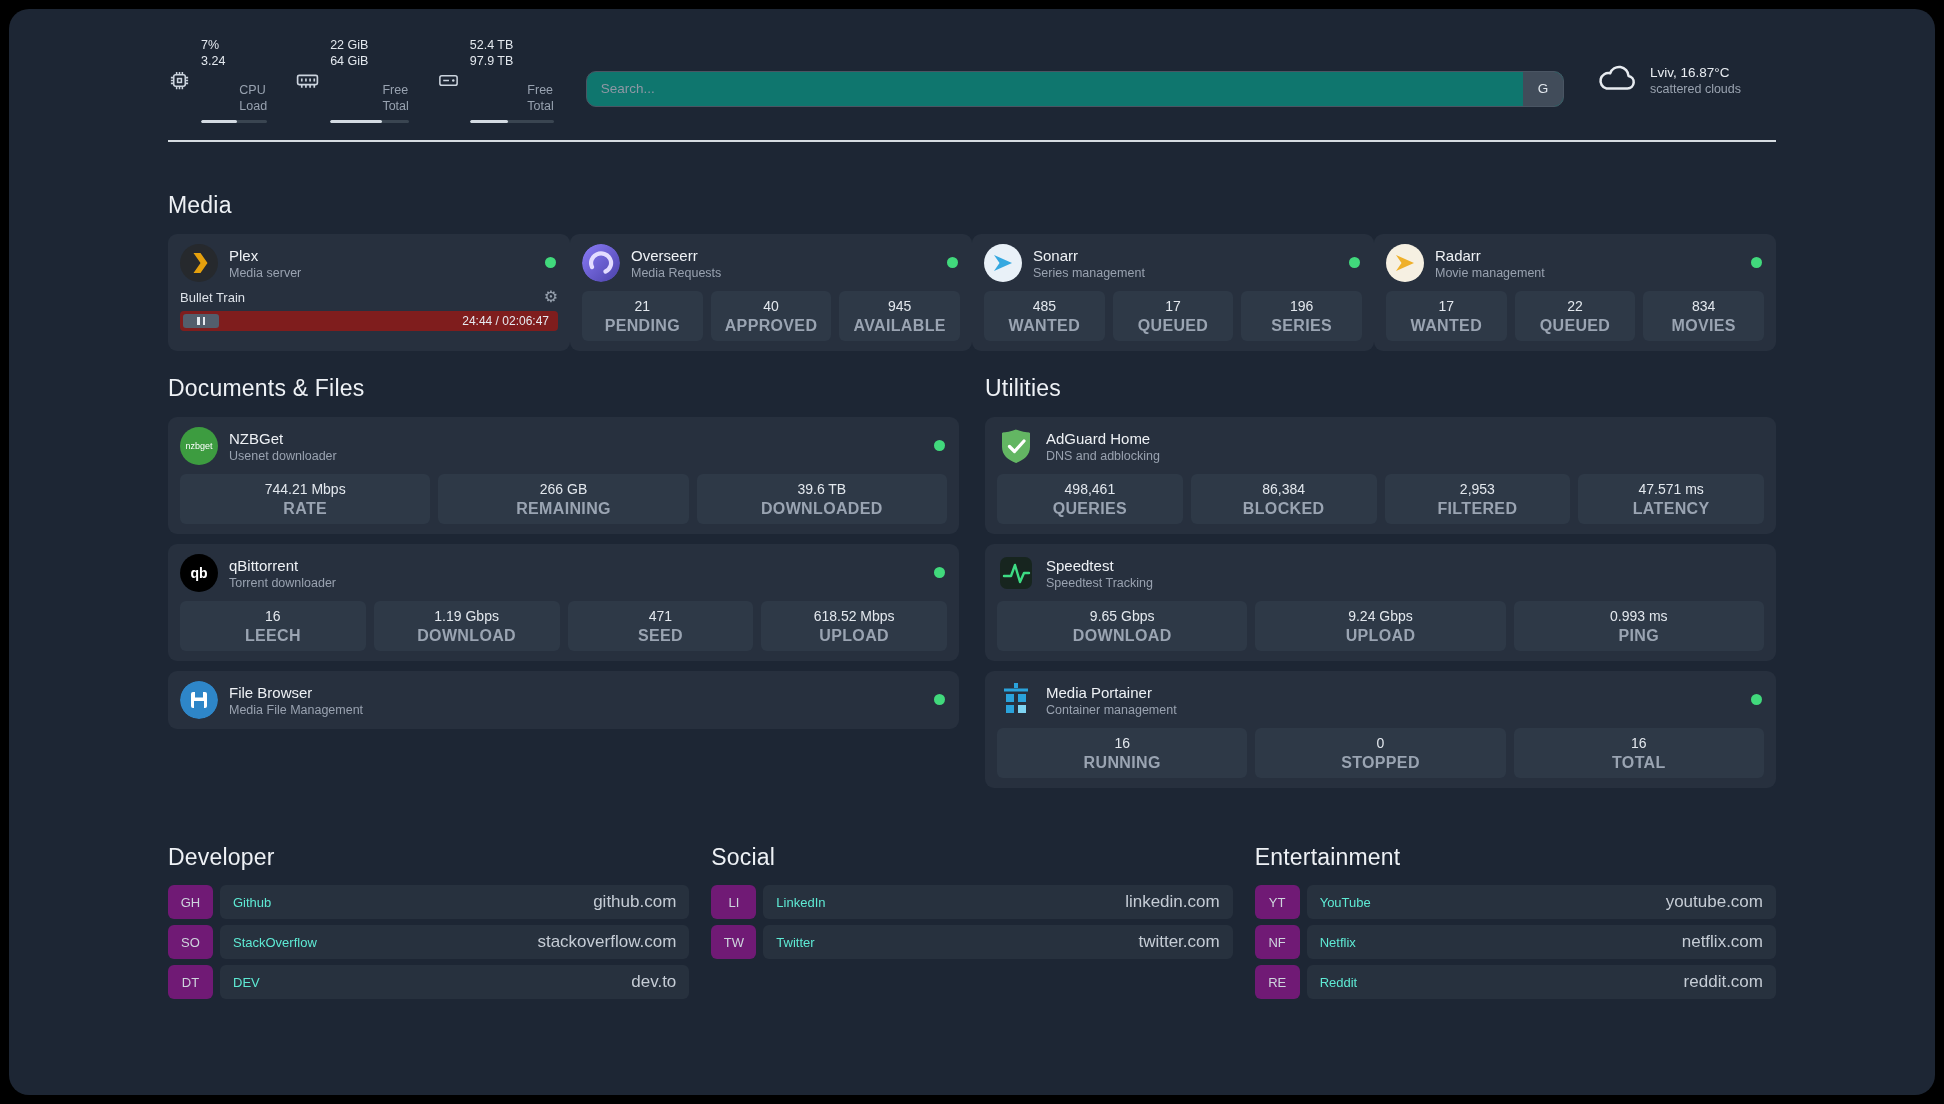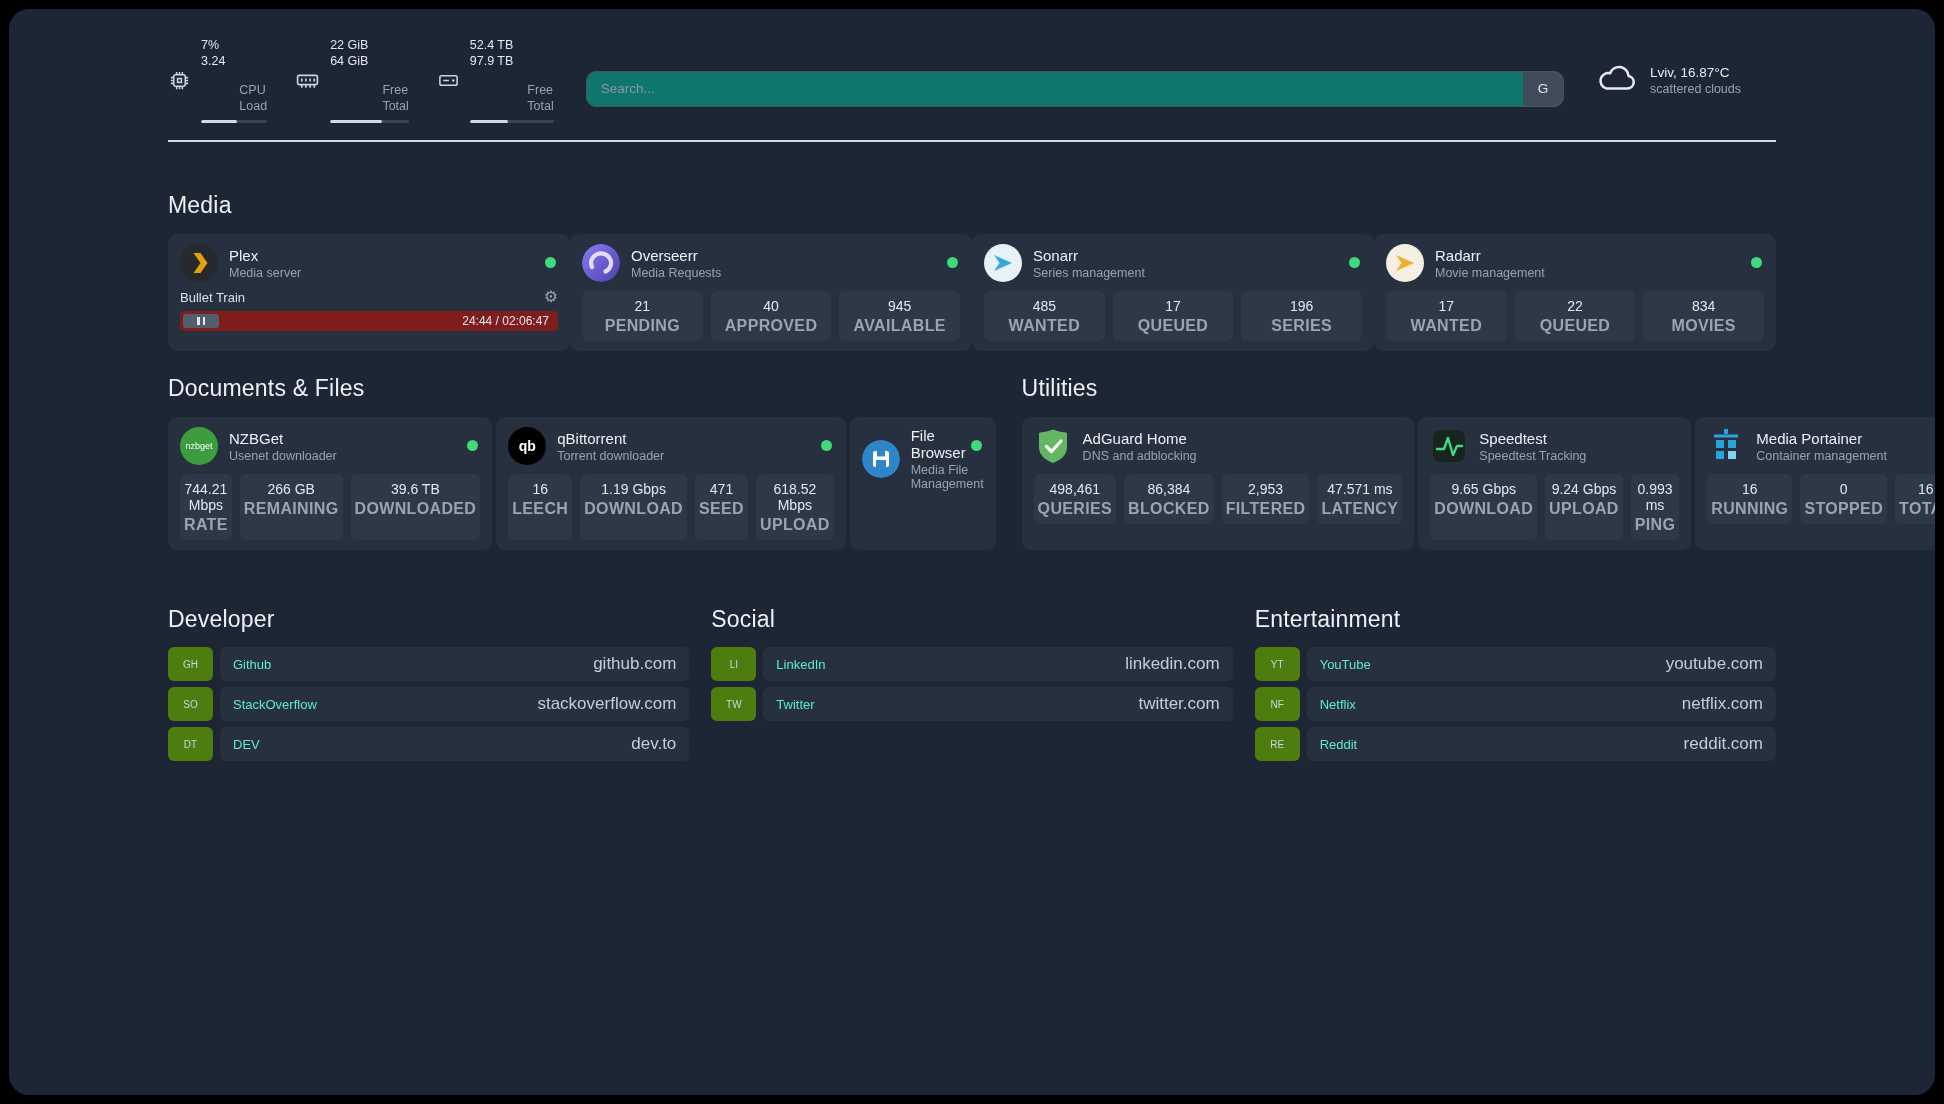--- a/index.html
+++ b/index.html
@@ -31,21 +31,21 @@
   .weather-loc { font-size: 13.5px; color: #e8ecf1; }
   .weather-cond { font-size: 12.5px; color: #9aa3b0; margin-top: 2px; }
 
   .divider { border: none; border-top: 2px solid rgba(230,235,240,0.92); margin-top: 17px; }
 
   
   .section-title { font-size: 23px; font-weight: 500; color: #eef1f5; letter-spacing: 0.2px; }
   .media-section { margin-top: 50px; }
   .media-grid { display: grid; grid-template-columns: repeat(4, 1fr); margin-top: 15px; }
   .two-col { display: grid; grid-template-columns: 1fr 1fr; gap: 26px; margin-top: 24px; }
-  .col-stack { display: flex; gap: 4px; margin-top: 15px; }
+  .col-stack { display: flex; flex-direction: column; gap: 10px; margin-top: 15px; }
 
   .card { position: relative; background: #27303e; border-radius: 9px; padding: 10px 12px; }
   .card-head { display: flex; align-items: center; gap: 11px; min-height: 38px; }
   .app-icon { width: 38px; height: 38px; border-radius: 50%; flex: none; display: flex; align-items: center; justify-content: center; overflow: hidden; }
   .app-icon.square { border-radius: 8px; }
   .icon-text { color: #fff; font-weight: 700; }
   .icon-text.sm { font-size: 9px; font-weight: 400; }
   .icon-text.md { font-size: 14px; }
   .app-name { font-size: 15px; font-weight: 500; color: #eef1f5; }
   .app-sub { font-size: 12.5px; color: #99a2b0; margin-top: 2px; }
@@ -61,21 +61,21 @@
   .gear { color: #97a1ae; font-size: 16px; line-height: 1; cursor: pointer; }
   .np-bar { margin-top: 6px; height: 20px; background: #7f1d1d; border-radius: 4px; display: flex; align-items: center; position: relative; }
   .np-pause { width: 36px; height: 14px; margin-left: 3px; background: #535e6c; border-radius: 3px; display: flex; align-items: center; justify-content: center; gap: 3px; cursor: pointer; }
   .np-pause i { display: block; width: 2.5px; height: 8px; background: #e6eaf0; }
   .np-time { position: absolute; right: 9px; font-size: 12px; color: #e6eaf0; }
 
   
   .bottom { display: grid; grid-template-columns: repeat(3, 1fr); gap: 22px; margin-top: 56px; }
   .links { display: flex; flex-direction: column; gap: 6px; margin-top: 14px; }
   .link-row { display: flex; gap: 7px; height: 34px; cursor: pointer; }
-  .link-abbr { width: 45px; flex: none; background: #4d7c0f; border-radius: 6px; display: flex; align-items: center; justify-content: center; font-size: 10px; color: #ced5dd; }
+  .link-abbr { width: 45px; flex: none; background: #701a75; border-radius: 6px; display: flex; align-items: center; justify-content: center; font-size: 13px; color: #ced5dd; }
   .link-bar { flex: 1; background: #27313e; border-radius: 6px; display: flex; align-items: center; justify-content: space-between; padding: 0 13px; }
   .link-name { font-size: 13px; color: #5eead4; }
   .link-url { font-size: 17px; color: #c5ccd5; }
 </style>
 </head>
 <body>
 
 <div class="frame">
   <div class="content">
 

